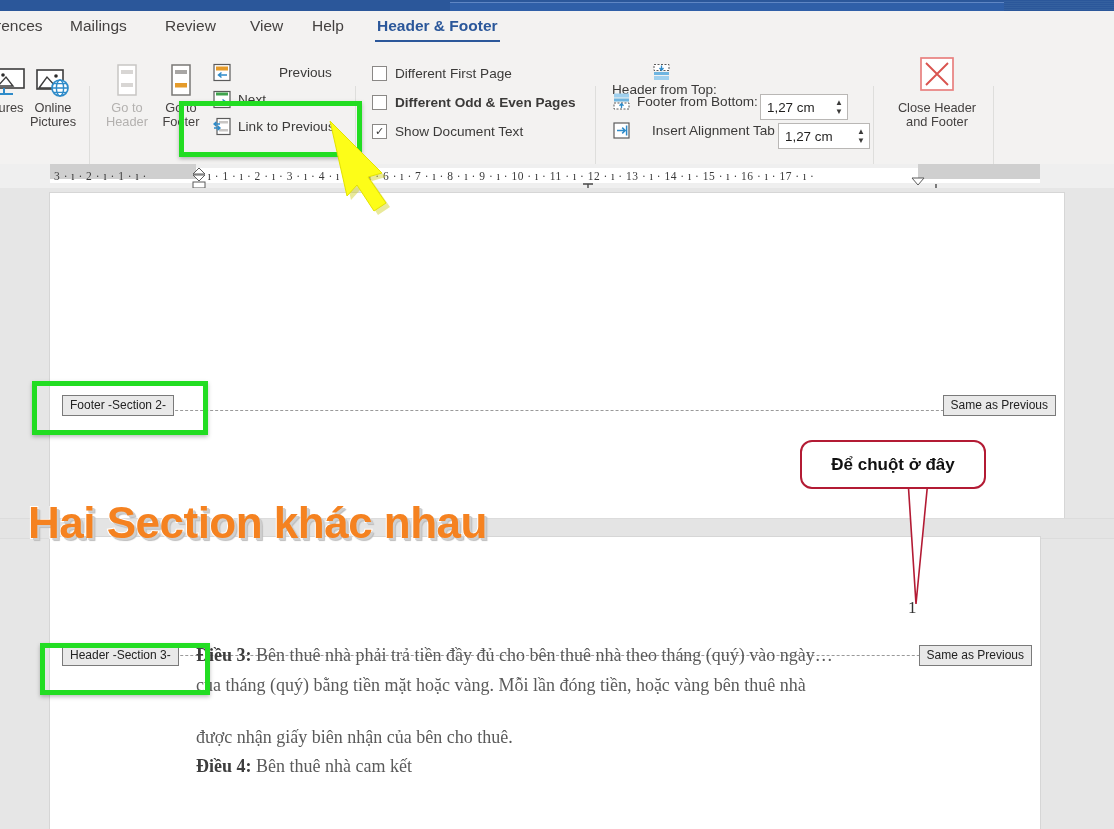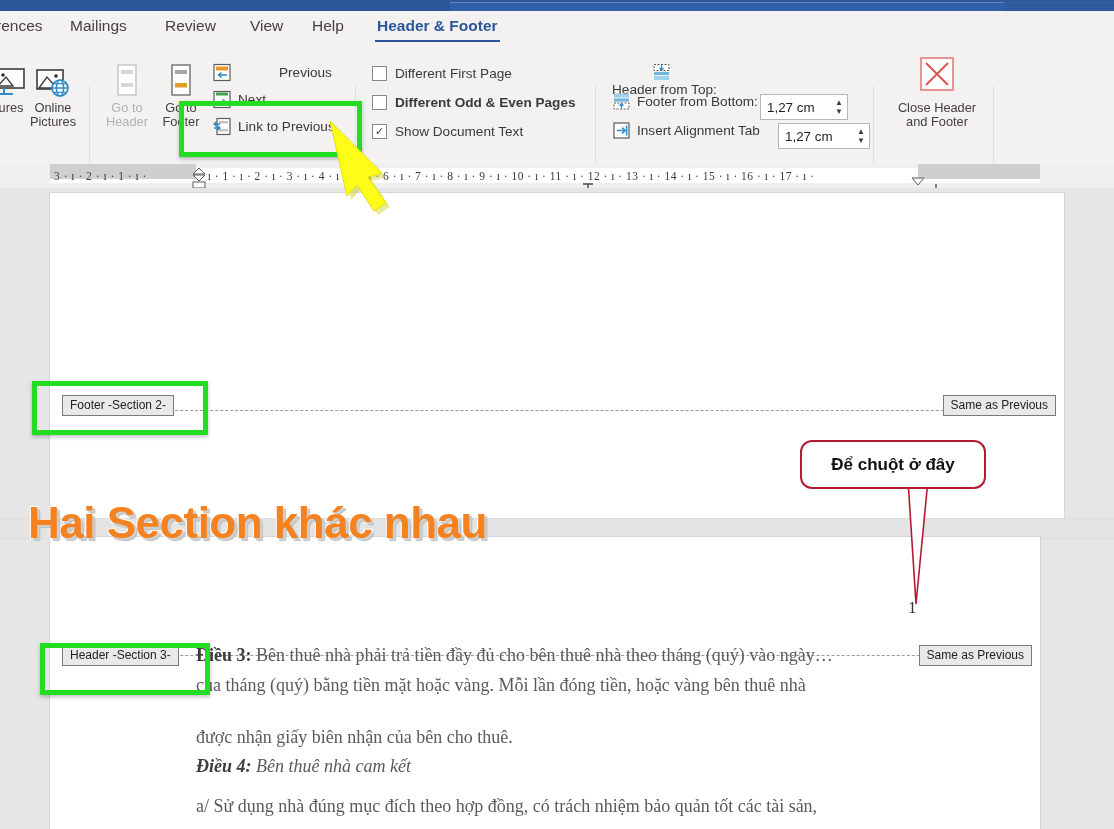--- a/index.html
+++ b/index.html
@@ -241,21 +241,21 @@
       <span>Footer from Bottom:</span>
     </div>
     <div class="spin" style="left:778px;top:79px;width:90px;">
       <span class="val">1,27 cm</span>
       <span class="arrows">
         <span>▲</span>
         <span>▼</span>
       </span>
     </div>
 
-    <div class="smitem" style="left:612px;top:77px;">
+    <div class="smitem" style="left:612px;top:77px;gap:15px;">
       <span class="ic">
         <svg width="19" height="19" viewBox="0 0 19 19">
           <rect x="2" y="2" width="15" height="15" fill="#fff" stroke="#5b5b5b" stroke-width="1.2"></rect>
           <path d="M5 9.5 h8 M10.2 6.6 L13.2 9.5 L10.2 12.4" stroke="#2e8bc9" stroke-width="1.5" fill="none"></path>
           <path d="M14.6 4.5 v10" stroke="#2e8bc9" stroke-width="1.5"></path>
         </svg>
       </span>
       <span>Insert Alignment Tab</span>
     </div>
     <div class="grplabel" style="left:640px;width:195px;">Position</div>
@@ -320,24 +320,23 @@
     <div class="dashline" style="left:15px;right:15px;top:118px;"></div>
     <div class="sectag" style="left:12px;top:108px;">Header -Section 3-</div>
     <div class="sectag" style="right:8px;top:108px;">Same as Previous</div>
   </div>
 
   <div class="btext" style="left:196px;top:457px;">
     <b>Điều 3:</b><span> Bên thuê nhà phải trả tiền đầy đủ cho bên thuê nhà theo tháng (quý) vào ngày…</span>
   </div>
   <div class="btext" style="left:196px;top:487px;">của tháng (quý) bằng tiền mặt hoặc vàng. Mỗi lần đóng tiền, hoặc vàng bên thuê nhà</div>
   <div class="btext" style="left:196px;top:517px;margin-top:22px;">được nhận giấy biên nhận của bên cho thuê.</div>
-  <div class="btext" style="left:196px;top:568px;font-style:italic;">
+  <div class="btext" style="left:196px;top:568px;">
     <b>Điều 4:</b><span> Bên thuê nhà cam kết</span>
   </div>
-  <div class="btext" style="left:196px;top:608px;">a/ Sử dụng nhà đúng mục đích theo hợp đồng, có trách nhiệm bảo quản tốt các tài sản,</div>
 </div>
 
 <div id="pagenum">1</div>
 
 <div class="greenbox" style="left:179px;top:101px;width:183px;height:56px;"></div>
 
 <div class="greenbox" style="left:32px;top:381px;width:176px;height:54px;"></div>
 
 <div class="greenbox" style="left:40px;top:643px;width:170px;height:52px;"></div>
 

